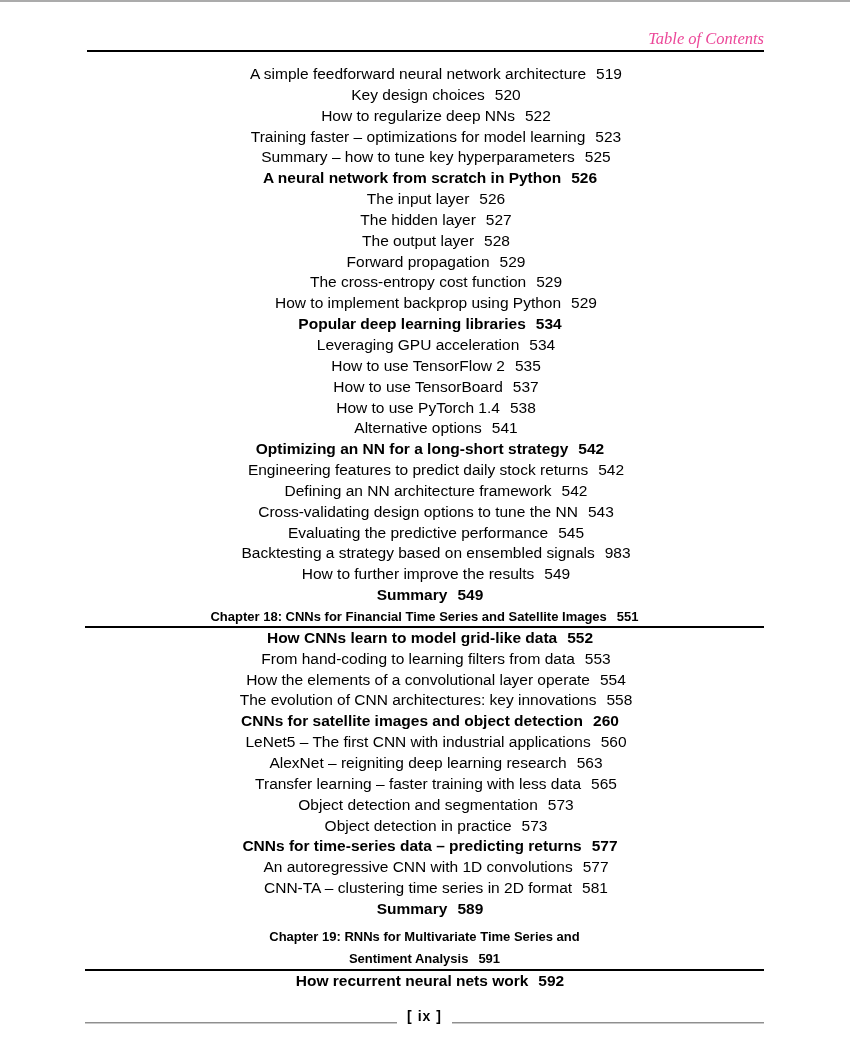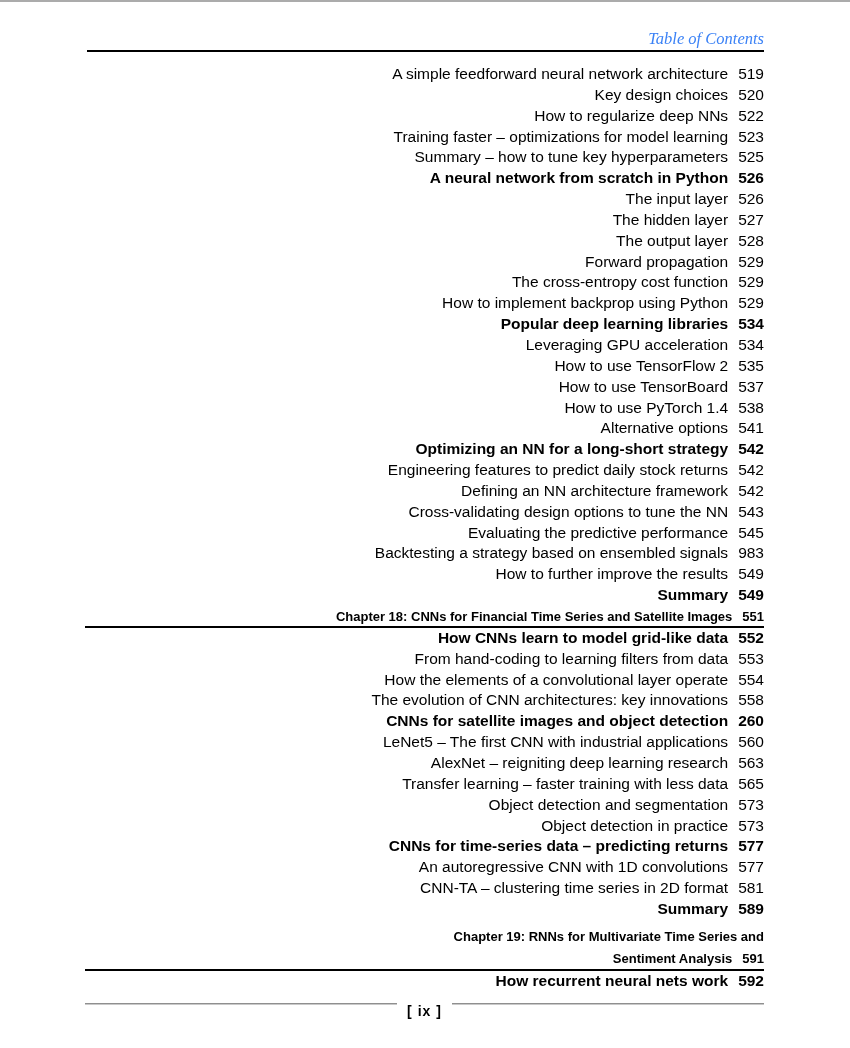--- a/index.html
+++ b/index.html
@@ -19,36 +19,36 @@
     width: 850px; height: 2px;
     background: #ababab;
   }
   .running-header {
     position: absolute;
     top: 29px; left: 87px; width: 677px;
     text-align: right;
     font-family: "Liberation Serif", serif;
     font-style: italic;
     font-size: 16.5px;
-    color: #3b82f6;
+    color: #ec4899;
   }
   .header-rule {
     position: absolute;
     top: 50px; left: 87px;
     width: 677px; height: 2px;
     background: #000000;
   }
   .toc {
     position: absolute;
     top: 64px; left: 85px;
     width: 679px;
   }
   .row {
     display: flex;
-    justify-content: flex-end;
+    justify-content: center;
     align-items: baseline;
     height: 20.85px;
     line-height: 20.85px;
     font-size: 15.5px;
     white-space: nowrap;
   }
   .lv2 { padding-left: 23px; font-weight: 400; }
   .lv1 { padding-left: 11px; font-weight: 700; }
   .lv0 {
     padding-left: 0;
@@ -60,21 +60,21 @@
   }
   .no-rule { border-bottom: none; }
   .chapter-wrap { margin-top: 6px; }
   .chapter-wrap .row { height: 22.5px; line-height: 22.5px; }
   .pagenum { padding-left: 10px; }
   .footer {
     position: absolute;
     top: 1003px; left: 85px;
     width: 679px; height: 21px;
     display: flex;
-    align-items: flex-start;
+    align-items: flex-end;
   }
   .footer-rule {
     flex: 1;
     height: 2px;
     background: #8f8f8f;
     border-bottom: 1px solid #c9c9c9;
   }
   .page-marker {
     margin: 0 10px;
     font-weight: 700;

